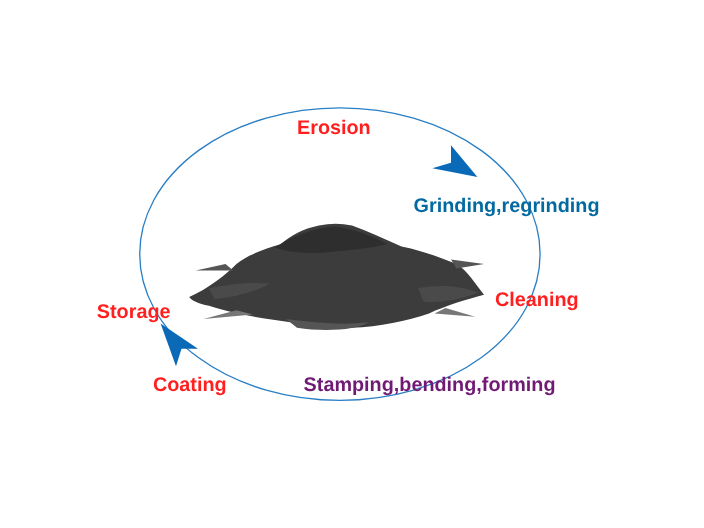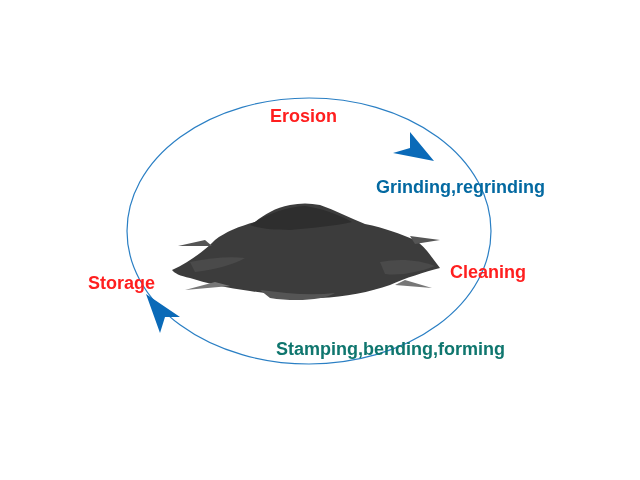--- a/index.html
+++ b/index.html
@@ -34,15 +34,16 @@
 
     <ellipse cx="309" cy="231" rx="182" ry="133" fill="none" stroke="#2a7fc4" stroke-width="1.2"></ellipse>
 
     <path d="M434,161 L393,153 L410,148 L410,132 Z" fill="#0a6ab8"></path>
     <path d="M146,294 L180,317 L165,317 L160,333 Z" fill="#0a6ab8"></path>
   </svg>
 
   <div class="label" style="left:270px; top:106px; color:#ff1f1f;">Erosion</div>
   <div class="label" style="left:376px; top:177px; color:#0369a1;">Grinding,regrinding</div>
   <div class="label" style="left:450px; top:262px; color:#ff1f1f;">Cleaning</div>
-  <div class="label" style="left:276px; top:339px; color:#0f766e;">Stamping,bending,forming</div>
+  <div class="label" style="left:276px; top:339px; color:#701a75;">Stamping,bending,forming</div>
+  <div class="label" style="left:139px; top:339px; color:#ff1f1f;">Coating</div>
   <div class="label" style="left:88px; top:262px; color:#ff1f1f;margin-top:11px;">Storage</div>
 </div>
 
 </body></html>

